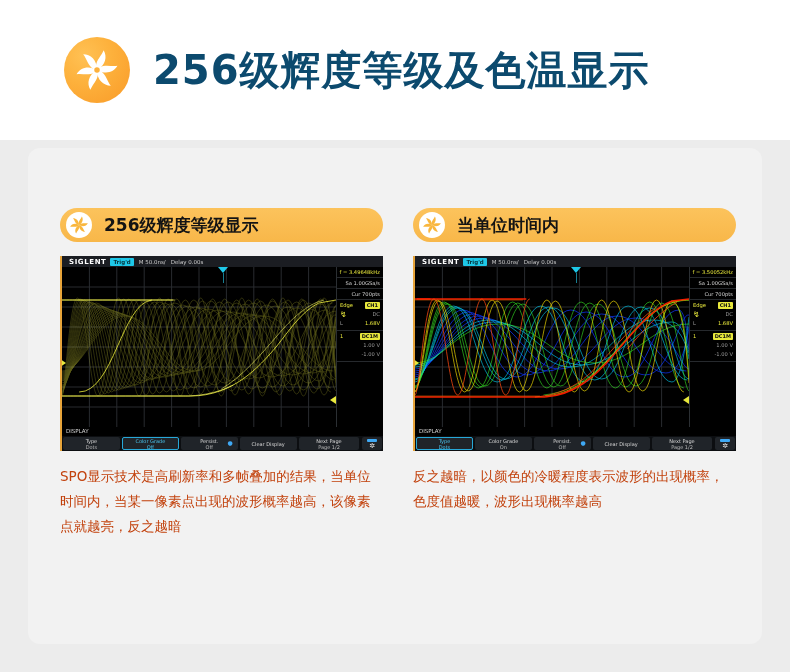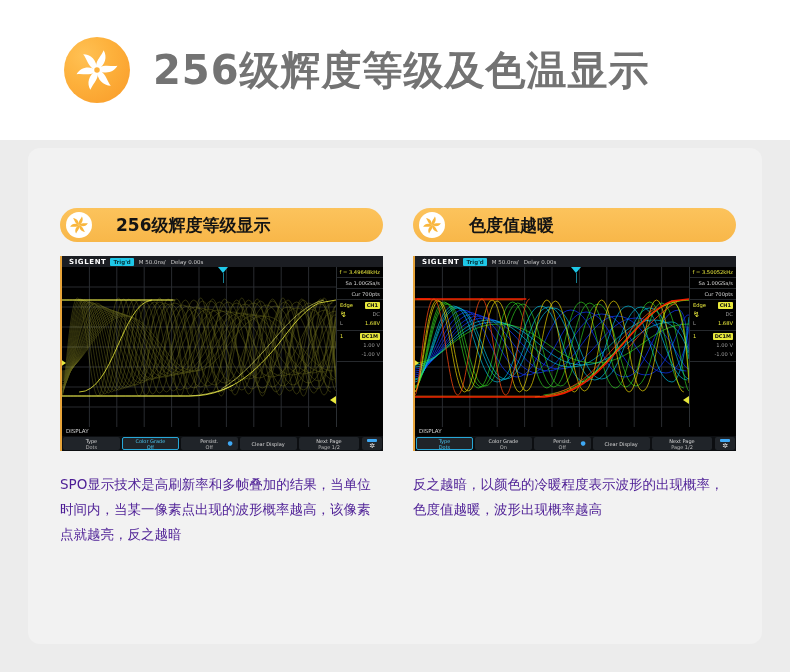--- a/index.html
+++ b/index.html
@@ -21,21 +21,21 @@
     width:66px;height:66px;border-radius:50%;
     margin-left:64px;
     background:radial-gradient(circle at 30% 28%, #ffc154 0%, #fdb13c 42%, #f99a28 100%);
     display:flex;align-items:center;justify-content:center;
     flex:none;
   }
   .banner-title{
     margin-left:23px;
     font-size:40px;
     font-weight:bold;
-    color:#737373;
+    color:#0c4a6e;
     letter-spacing:1px;
     white-space:nowrap;
     font-family:"DejaVu Sans",sans-serif;
   }
 
   
   .card{
     position:absolute;left:28px;top:148px;
     width:734px;height:496px;
     background:#f2f2f2;
@@ -64,21 +64,21 @@
     padding-left:6px;
     margin-bottom:14px;
   }
   .pill-icon{
     width:26px;height:26px;border-radius:50%;
     background:#ffffff;
     display:flex;align-items:center;justify-content:center;
     flex:none;
   }
   .pill-label{
-    margin-left:24px;
+    margin-left:12px;
     font-size:17px;
     font-weight:bold;
     color:#141414;
     white-space:nowrap;
     font-family:"DejaVu Sans",sans-serif;
   }
 
   
   .scope{
     width:100%;
@@ -193,24 +193,24 @@
   .menu-btn.wide{width:62px;}
   .menu-icon{
     width:20px;margin:1px 1px 1px 2px;background:#202429;border-radius:2px;
     display:flex;flex-direction:column;align-items:center;justify-content:center;
   }
   .menu-icon .bar{width:10px;height:3px;background:#3fa9f5;border-radius:1px;}
   .menu-icon .star{color:#e8e8e8;font-size:7px;line-height:7px;}
 
   
   .caption{
-    margin-top:21px;
+    margin-top:13px;
     font-size:13.5px;
     line-height:25px;
-    color:#4c1d95;
+    color:#c2410c;
     font-family:"DejaVu Sans",sans-serif;
   }
 </style>
 </head>
 <body>
 
 <div class="banner">
   <div class="banner-icon">
     <svg width="46" height="46" viewBox="0 0 100 100" aria-hidden="true">
       <g fill="#ffffff">
@@ -409,21 +409,21 @@
             <g fill="#f9b63c">
               <path d="M50 50 C50 28, 36 16, 20 16 C28 26, 30 40, 42 48 Z"></path>
               <path d="M50 50 C50 28, 36 16, 20 16 C28 26, 30 40, 42 48 Z" transform="rotate(60 50 50)"></path>
               <path d="M50 50 C50 28, 36 16, 20 16 C28 26, 30 40, 42 48 Z" transform="rotate(120 50 50)"></path>
               <path d="M50 50 C50 28, 36 16, 20 16 C28 26, 30 40, 42 48 Z" transform="rotate(180 50 50)"></path>
               <path d="M50 50 C50 28, 36 16, 20 16 C28 26, 30 40, 42 48 Z" transform="rotate(240 50 50)"></path>
               <path d="M50 50 C50 28, 36 16, 20 16 C28 26, 30 40, 42 48 Z" transform="rotate(300 50 50)"></path>
             </g>
           </svg>
         </div>
-        <div class="pill-label">色度值越暖</div>
+        <div class="pill-label">当单位时间内</div>
       </div>
 
       <div class="scope">
         <div class="scope-topbar">
           <span class="sig-logo">SIGLENT</span>
           <span class="trend-badge">Trig'd</span>
           <span class="topbar-text">M 50.0ns/</span>
           <span class="topbar-text">Delay 0.00s</span>
         </div>
 

